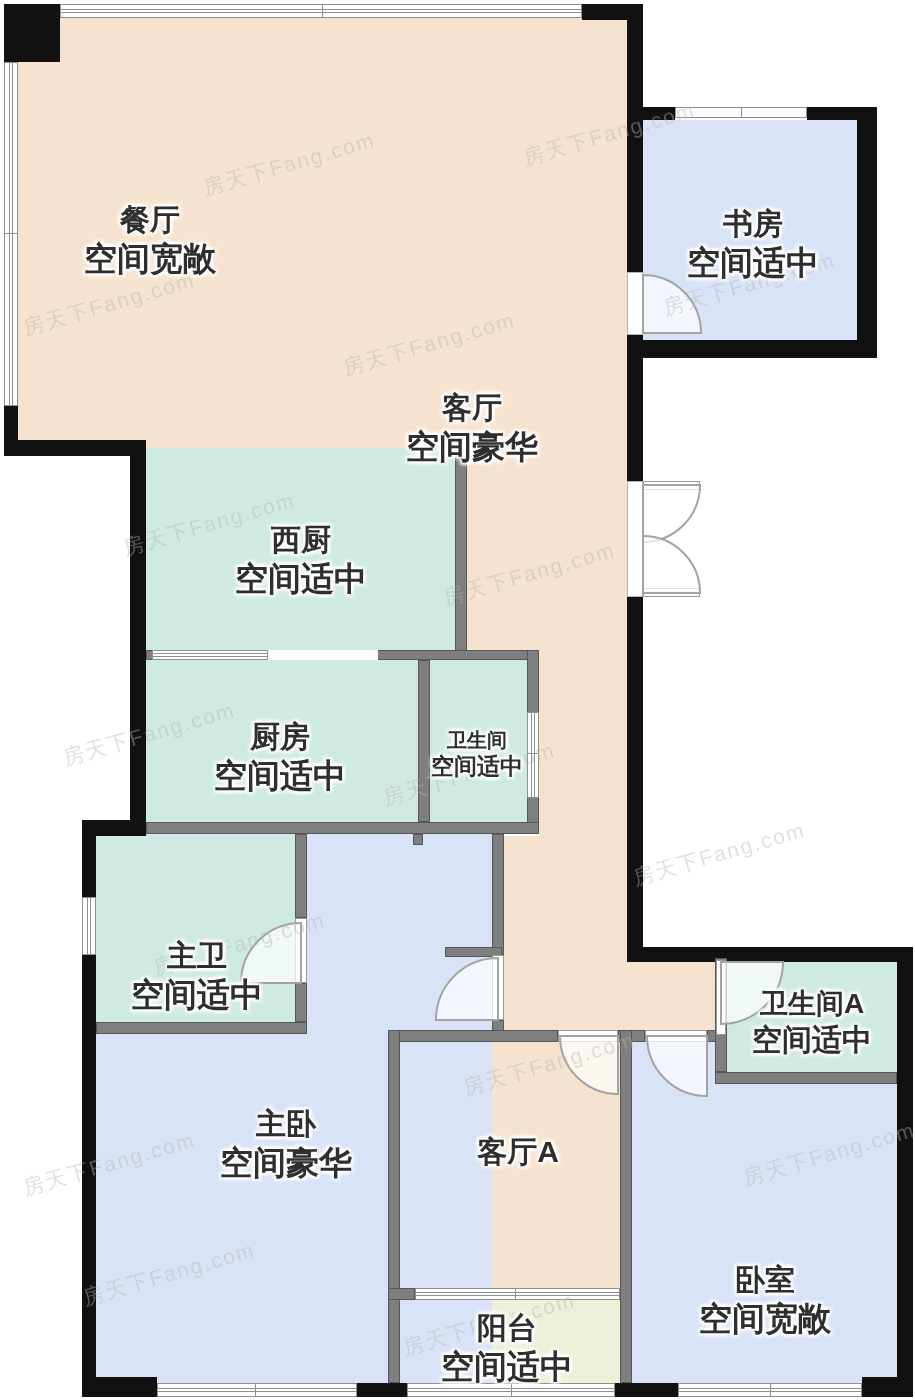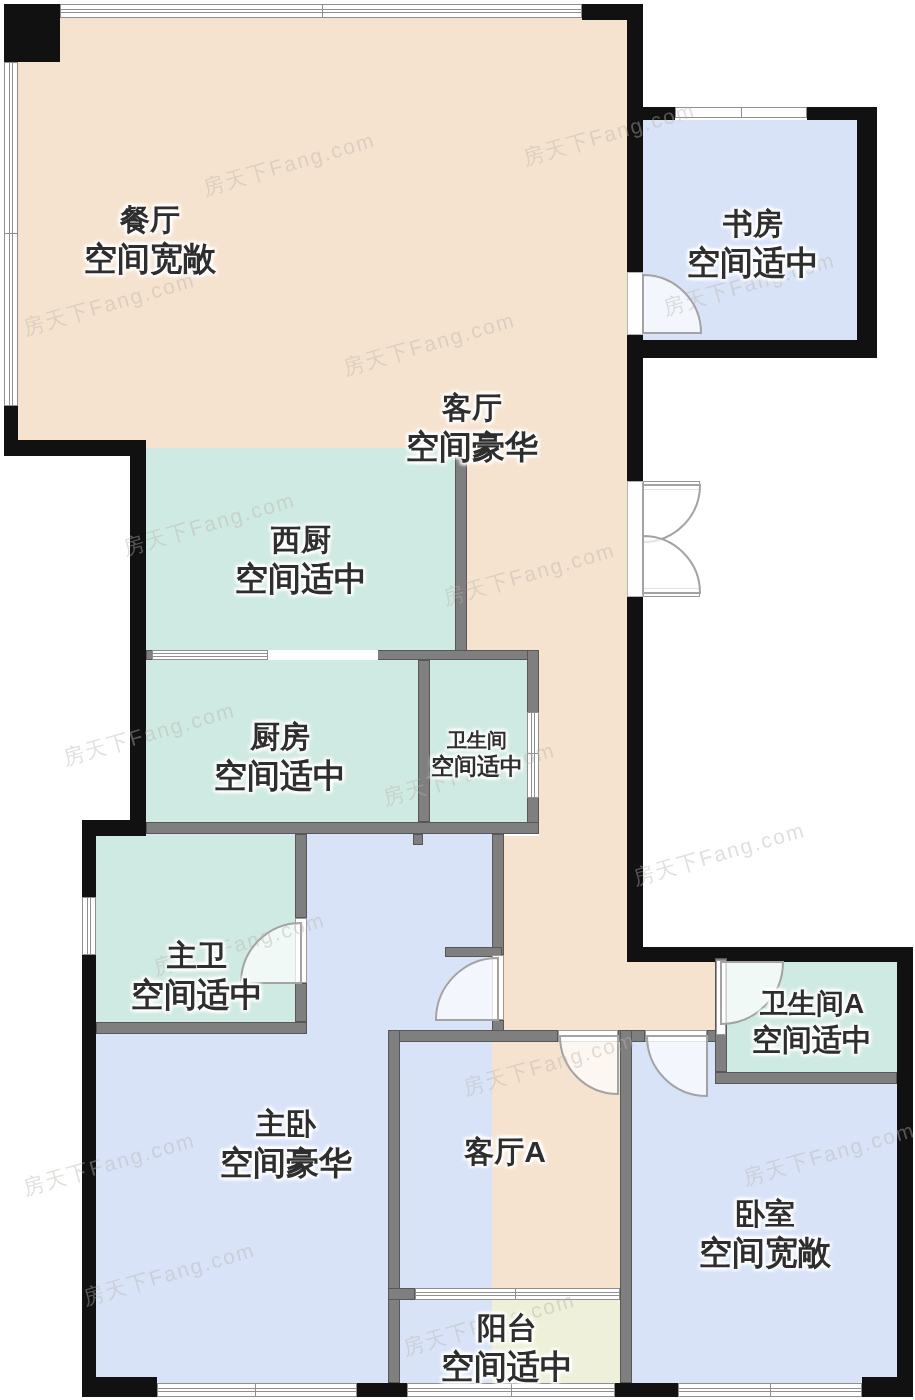--- a/index.html
+++ b/index.html
@@ -175,28 +175,28 @@
     <div class="ds">空间适中</div>
   </div>
   <div class="lbl" style="left:197px;top:976px;">
     <div class="nm">主卫</div>
     <div class="ds">空间适中</div>
   </div>
   <div class="lbl" style="left:286px;top:1144px;">
     <div class="nm">主卧</div>
     <div class="ds">空间豪华</div>
   </div>
-  <div class="lbl" style="left:505px;top:1152px;">
+  <div class="lbl" style="left:518px;top:1152px;">
     <div class="nm">客厅A</div>
   </div>
   <div class="lbl md" style="left:812px;top:1022px;">
     <div class="nm">卫生间A</div>
     <div class="ds">空间适中</div>
   </div>
-  <div class="lbl" style="left:765px;top:1234px;">
+  <div class="lbl" style="left:765px;top:1300px;">
     <div class="nm">卧室</div>
     <div class="ds">空间宽敞</div>
   </div>
   <div class="lbl" style="left:507px;top:1348px;">
     <div class="nm">阳台</div>
     <div class="ds">空间适中</div>
   </div>
 
 </div>
 

